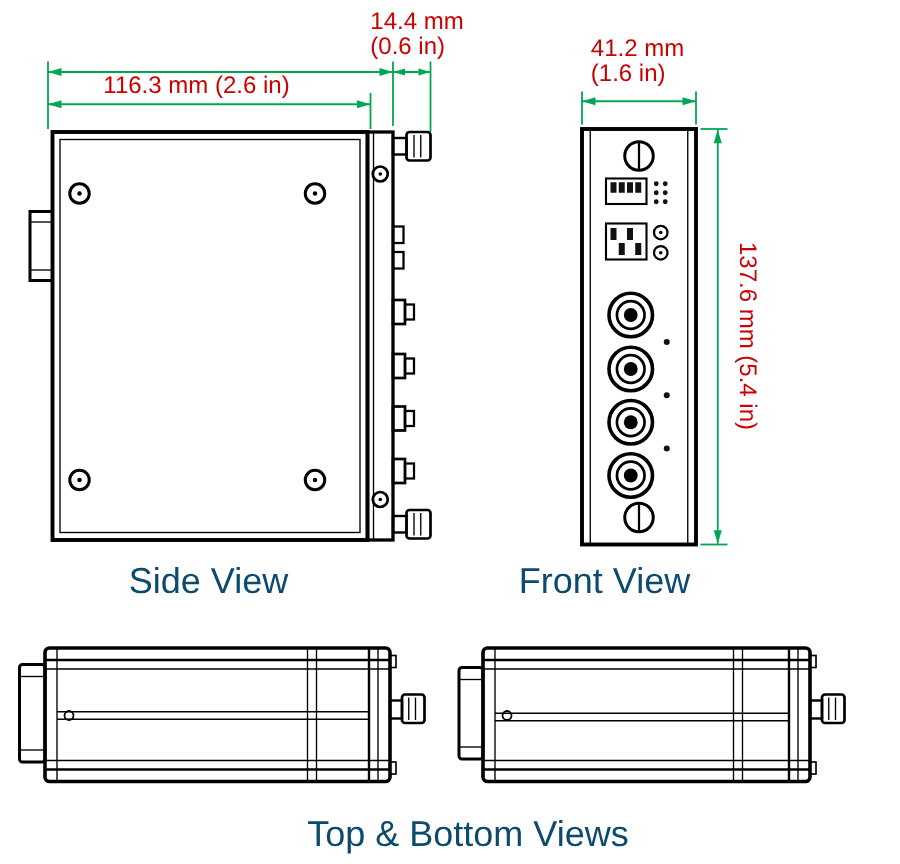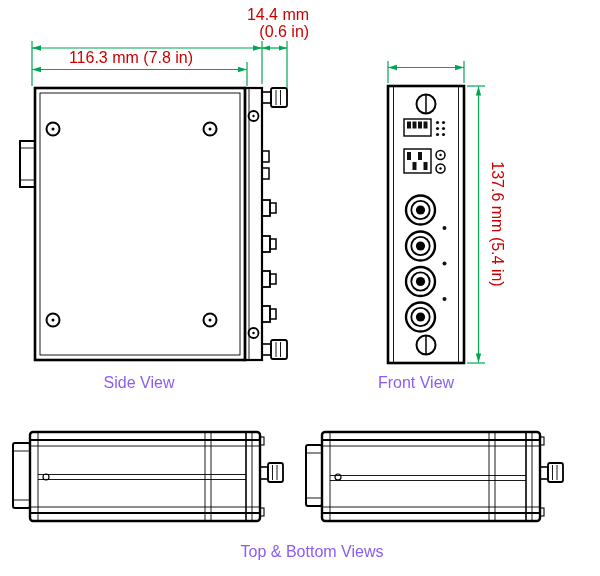--- a/index.html
+++ b/index.html
@@ -18,29 +18,29 @@
   .art { position: absolute; left: 0; top: 0; }
   .dim {
     position: absolute;
     color: #CC0000;
     font-size: 16px;
     line-height: 1.05;
     white-space: nowrap;
     text-align: center;
     transform: translateX(-50%);
   }
-  .dim.two-line { display: flex; flex-direction: column; align-items: flex-end; }
+  .dim.two-line { display: flex; flex-direction: column; align-items: flex-start; }
   .dim.two-line span { white-space: nowrap; }
   .dim.vertical {
     transform: translate(-50%, -50%) rotate(90deg);
   }
   .caption {
     position: absolute;
-    color: #8b5cf6;
-    font-size: 16px;
+    color: #0c4a6e;
+    font-size: 24px;
     white-space: nowrap;
     transform: translateX(-50%);
   }
 </style>
 </head>
 <body>
 
 <div class="canvas">
 
   <svg class="art" width="600" height="576" viewBox="0 0 600 576">
@@ -250,29 +250,33 @@
         <rect x="548" y="463" width="15" height="19" rx="2" stroke-width="1.8"></rect>
         <line x1="552.5" y1="465" x2="552.5" y2="480" stroke-width="0.9"></line>
         <line x1="557" y1="465" x2="557" y2="480" stroke-width="0.9"></line>
         <rect x="540" y="437" width="4" height="8" stroke-width="1.1"></rect>
         <rect x="540" y="508" width="4" height="8" stroke-width="1.1"></rect>
       </g>
     </g>
   </svg>
 
 
-  <span class="dim" style="left:131px; top:50px">116.3 mm (7.8 in)</span>
+  <span class="dim" style="left:131px; top:50px">116.3 mm (2.6 in)</span>
 
   <div class="dim two-line" style="left:278px; top:7px">
     <span>14.4 mm</span>
     <span>(0.6 in)</span>
   </div>
 
+  <div class="dim two-line" style="left:425px; top:25px">
+    <span>41.2 mm</span>
+    <span>(1.6 in)</span>
+  </div>
 
   <span class="dim vertical" style="left:497px; top:224px">137.6 mm (5.4 in)</span>
 
   <span class="caption" style="left:139px; top:374px">Side View</span>
 
-  <span class="caption" style="left:416px; top:374px">Front View</span>
+  <span class="caption" style="left:403px; top:374px">Front View</span>
 
   <span class="caption" style="left:312px; top:543px">Top &amp; Bottom Views</span>
 
 </div>
 
 </body></html>

